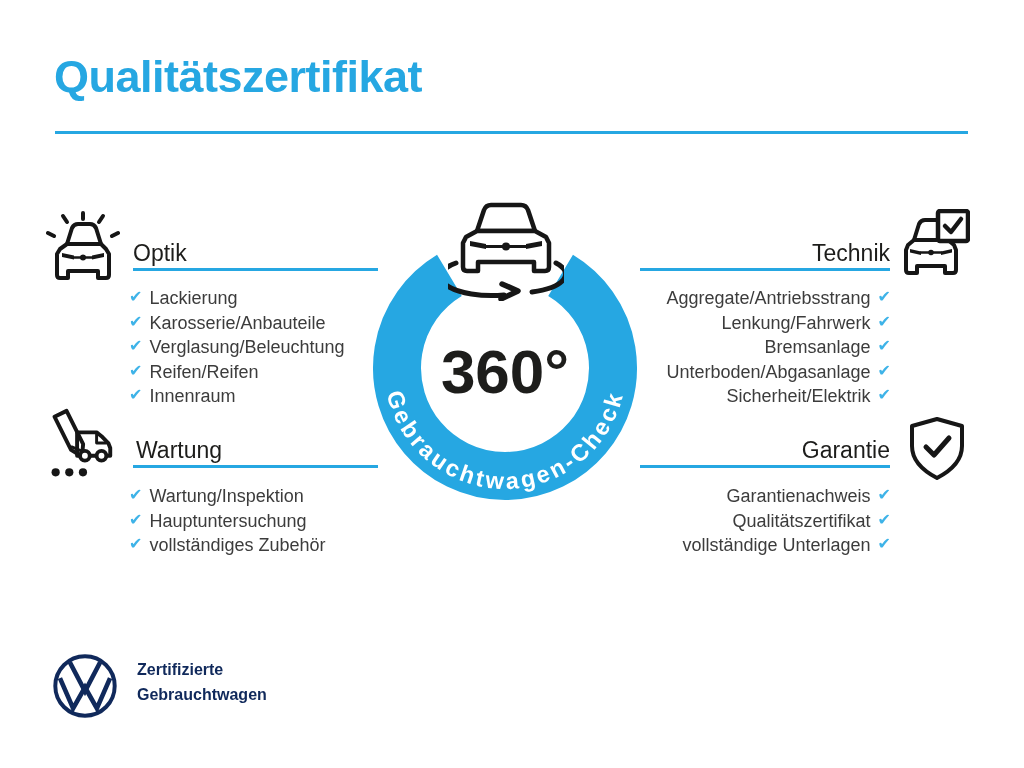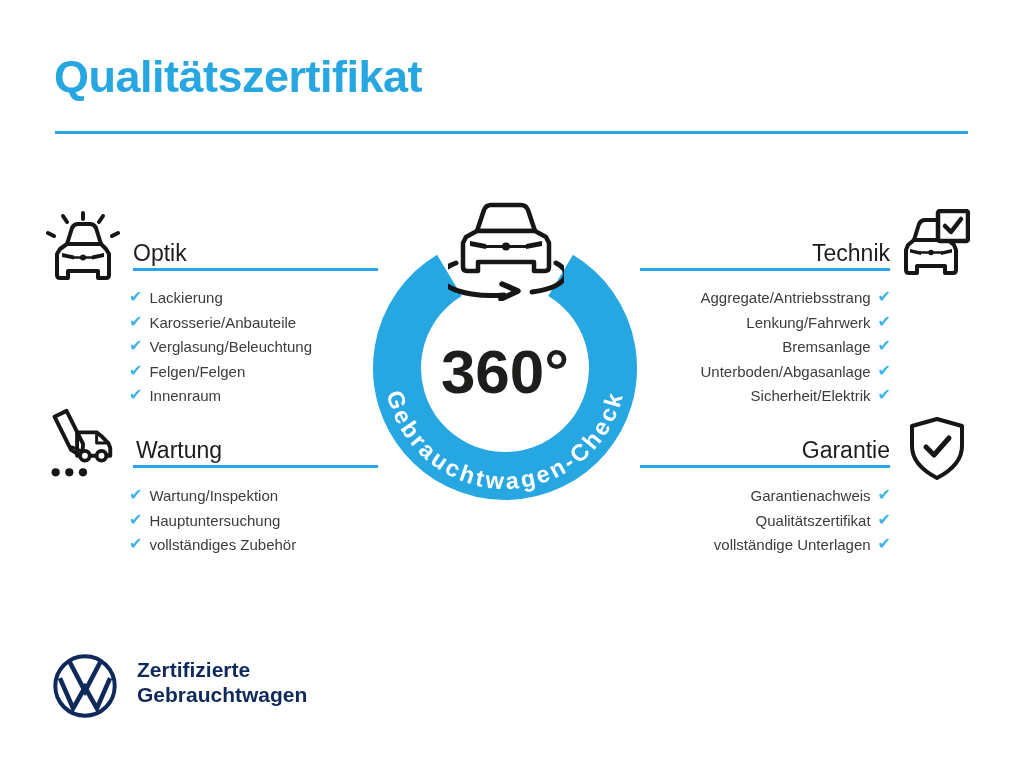--- a/index.html
+++ b/index.html
@@ -22,34 +22,34 @@
   }
   .sec-underline{height:3px;background:var(--accent,#26a7e2);}
   
   .list{display:flex;flex-direction:column;}
   .row{height:24.5px;display:flex;align-items:center;gap:7px;}
   .list.right .row{justify-content:flex-end;text-align:center;}
   .chk{
     color:var(--check,#3eb3e8);font-size:16px;font-weight:bold;line-height:16px;
     transform:translateY(-1px);
   }
-  .itm{font-size:15px;color:#3c3c3c;line-height:18px;white-space:nowrap;}
+  .itm{font-size:18px;color:#3c3c3c;line-height:18px;white-space:nowrap;}
   .right-align{text-align:left;}
   
   .ringtext{
     font-family:"Liberation Sans","DejaVu Sans",sans-serif;
     font-size:23.5px;font-weight:bold;fill:#ffffff;letter-spacing:3px;
   }
   .degtext{
     font-family:"Liberation Sans","DejaVu Sans",sans-serif;
     font-size:62px;font-weight:bold;fill:var(--ink,#1d1d1b);
   }
   
   .footer-text{
-    left:137px;top:657px;font-size:21px;line-height:25px;font-weight:bold;
+    left:137px;top:657px;font-size:16px;line-height:25px;font-weight:bold;
     color:var(--navy,#10295b);
   }
   .ico{stroke:#161616;fill:none;stroke-width:4;stroke-linecap:round;stroke-linejoin:round;}
   .ico-fill{fill:#161616;stroke:none;}
 </style>
 </head>
 <body>
 
 <div class="abs page-title">Qualitätszertifikat</div>
 <div class="abs title-divider"></div>
@@ -81,21 +81,21 @@
   <div class="row">
       <span class="chk">✔</span>
       <span class="itm">Karosserie/Anbauteile</span>
     </div>
   <div class="row">
       <span class="chk">✔</span>
       <span class="itm">Verglasung/Beleuchtung</span>
     </div>
   <div class="row">
       <span class="chk">✔</span>
-      <span class="itm">Felgen/Felgen</span>
+      <span class="itm">Reifen/Reifen</span>
     </div>
   <div class="row">
       <span class="chk">✔</span>
       <span class="itm">Innenraum</span>
     </div>
 </div>
 
 <svg class="abs" style="left:42px;top:406px;width:78px;height:78px" viewBox="0 0 80 80">
   <g class="ico">
     <path d="M 12.8,11 L 25.2,5 L 42.2,39 L 41,52 L 29.8,45 Z"></path>

